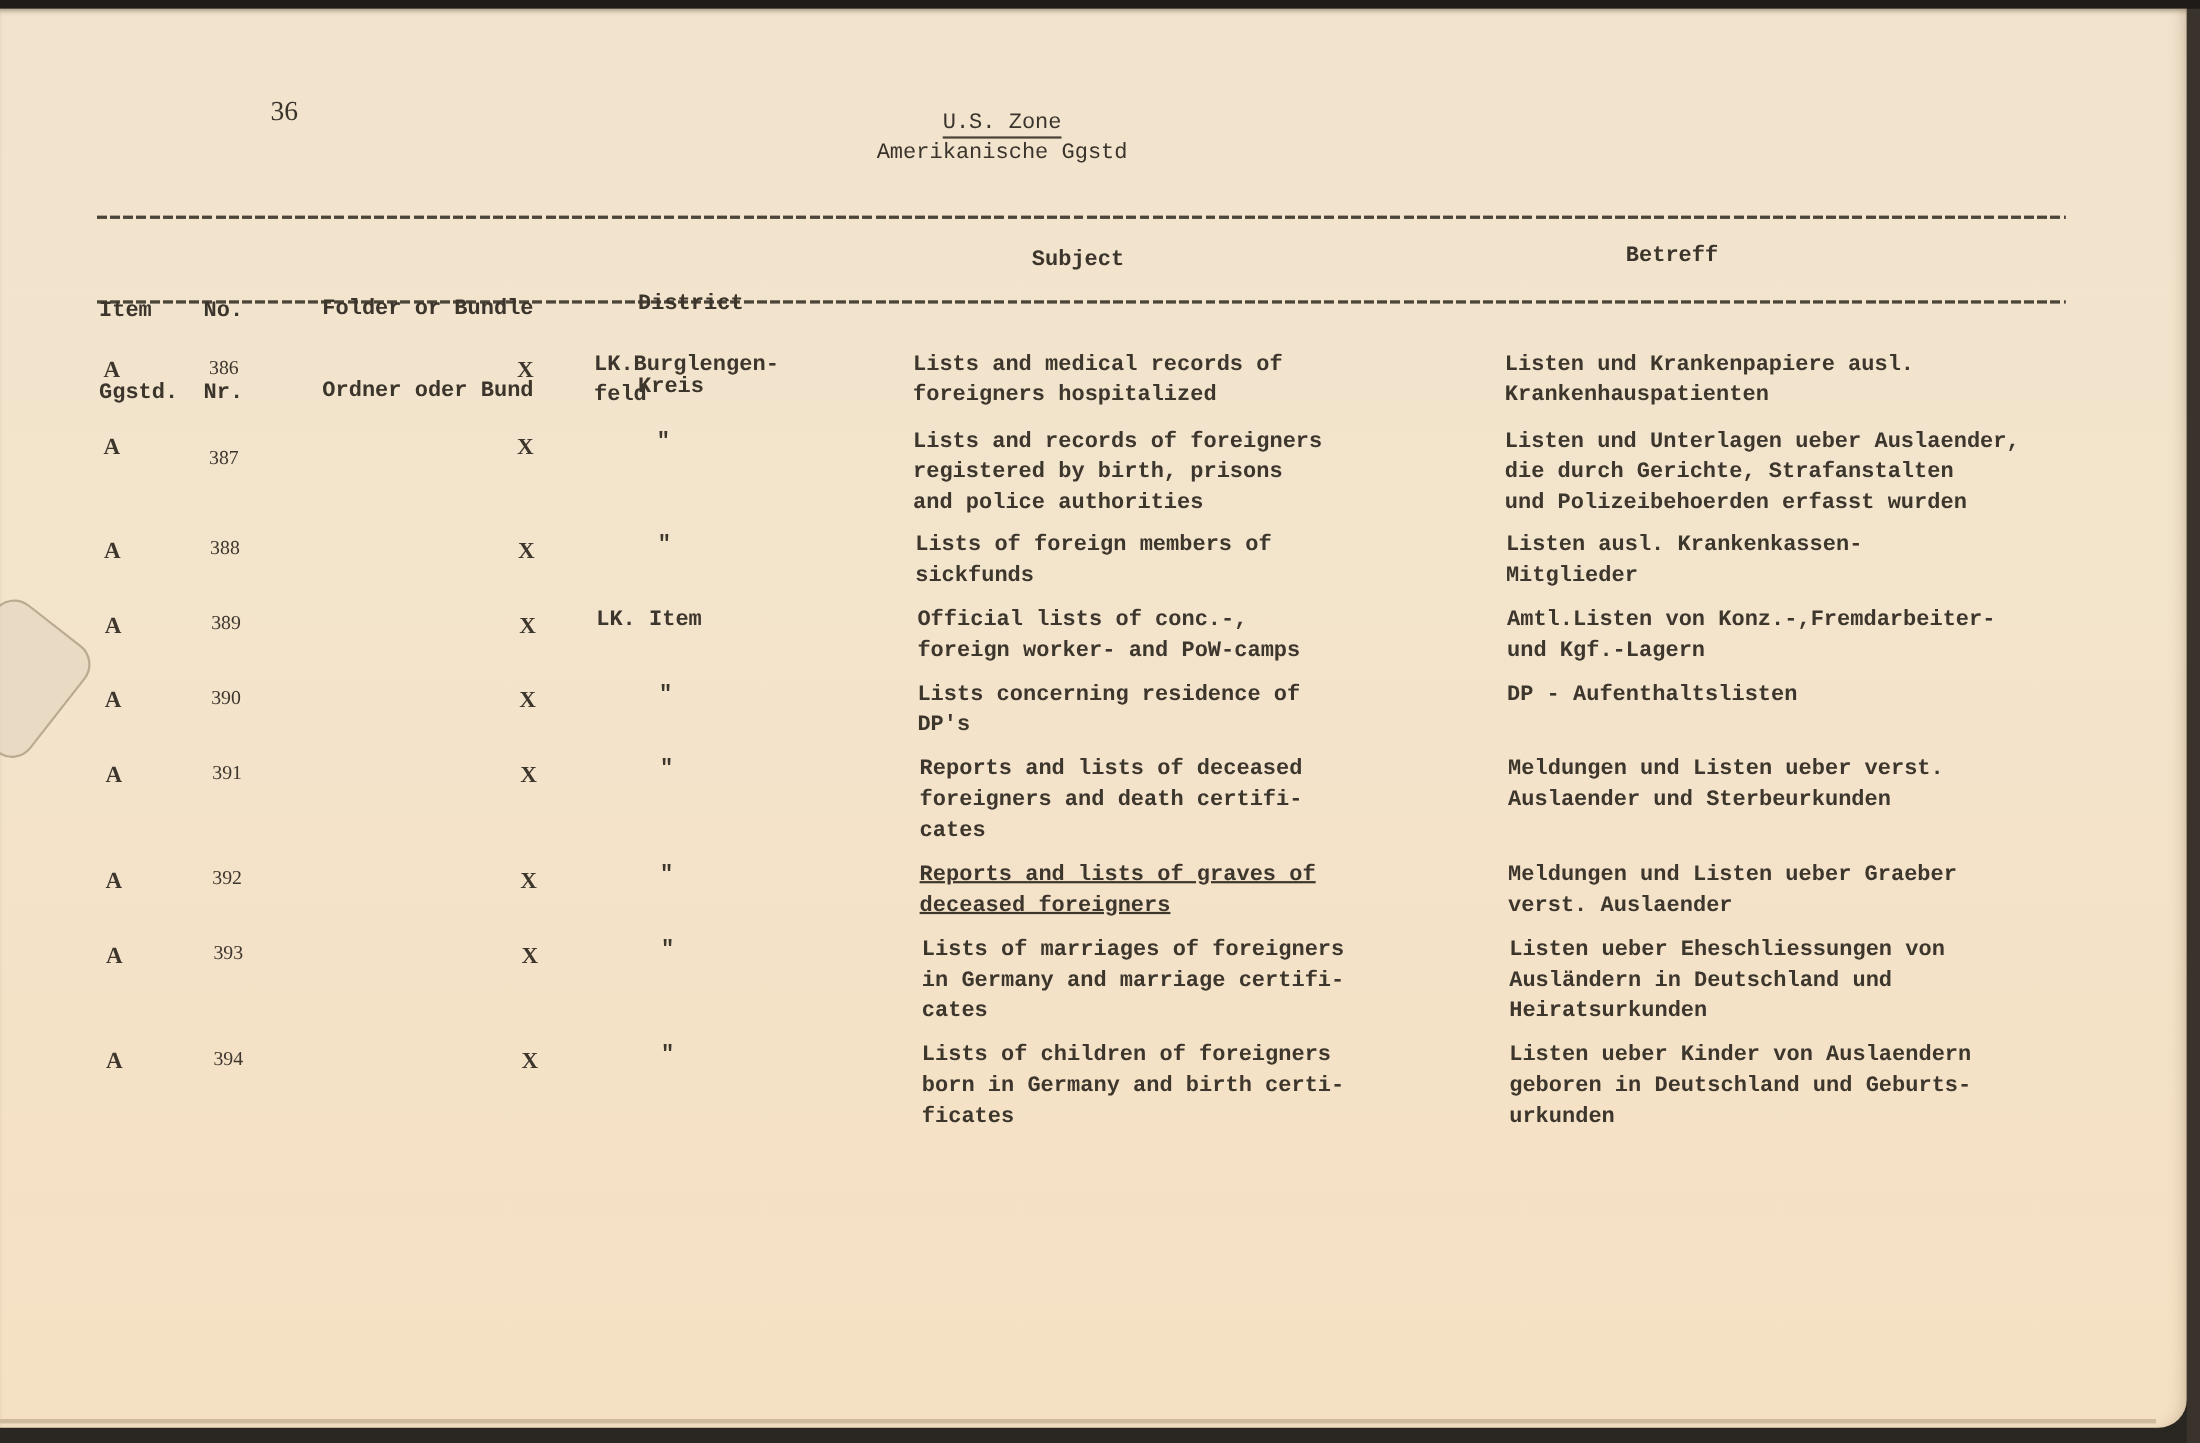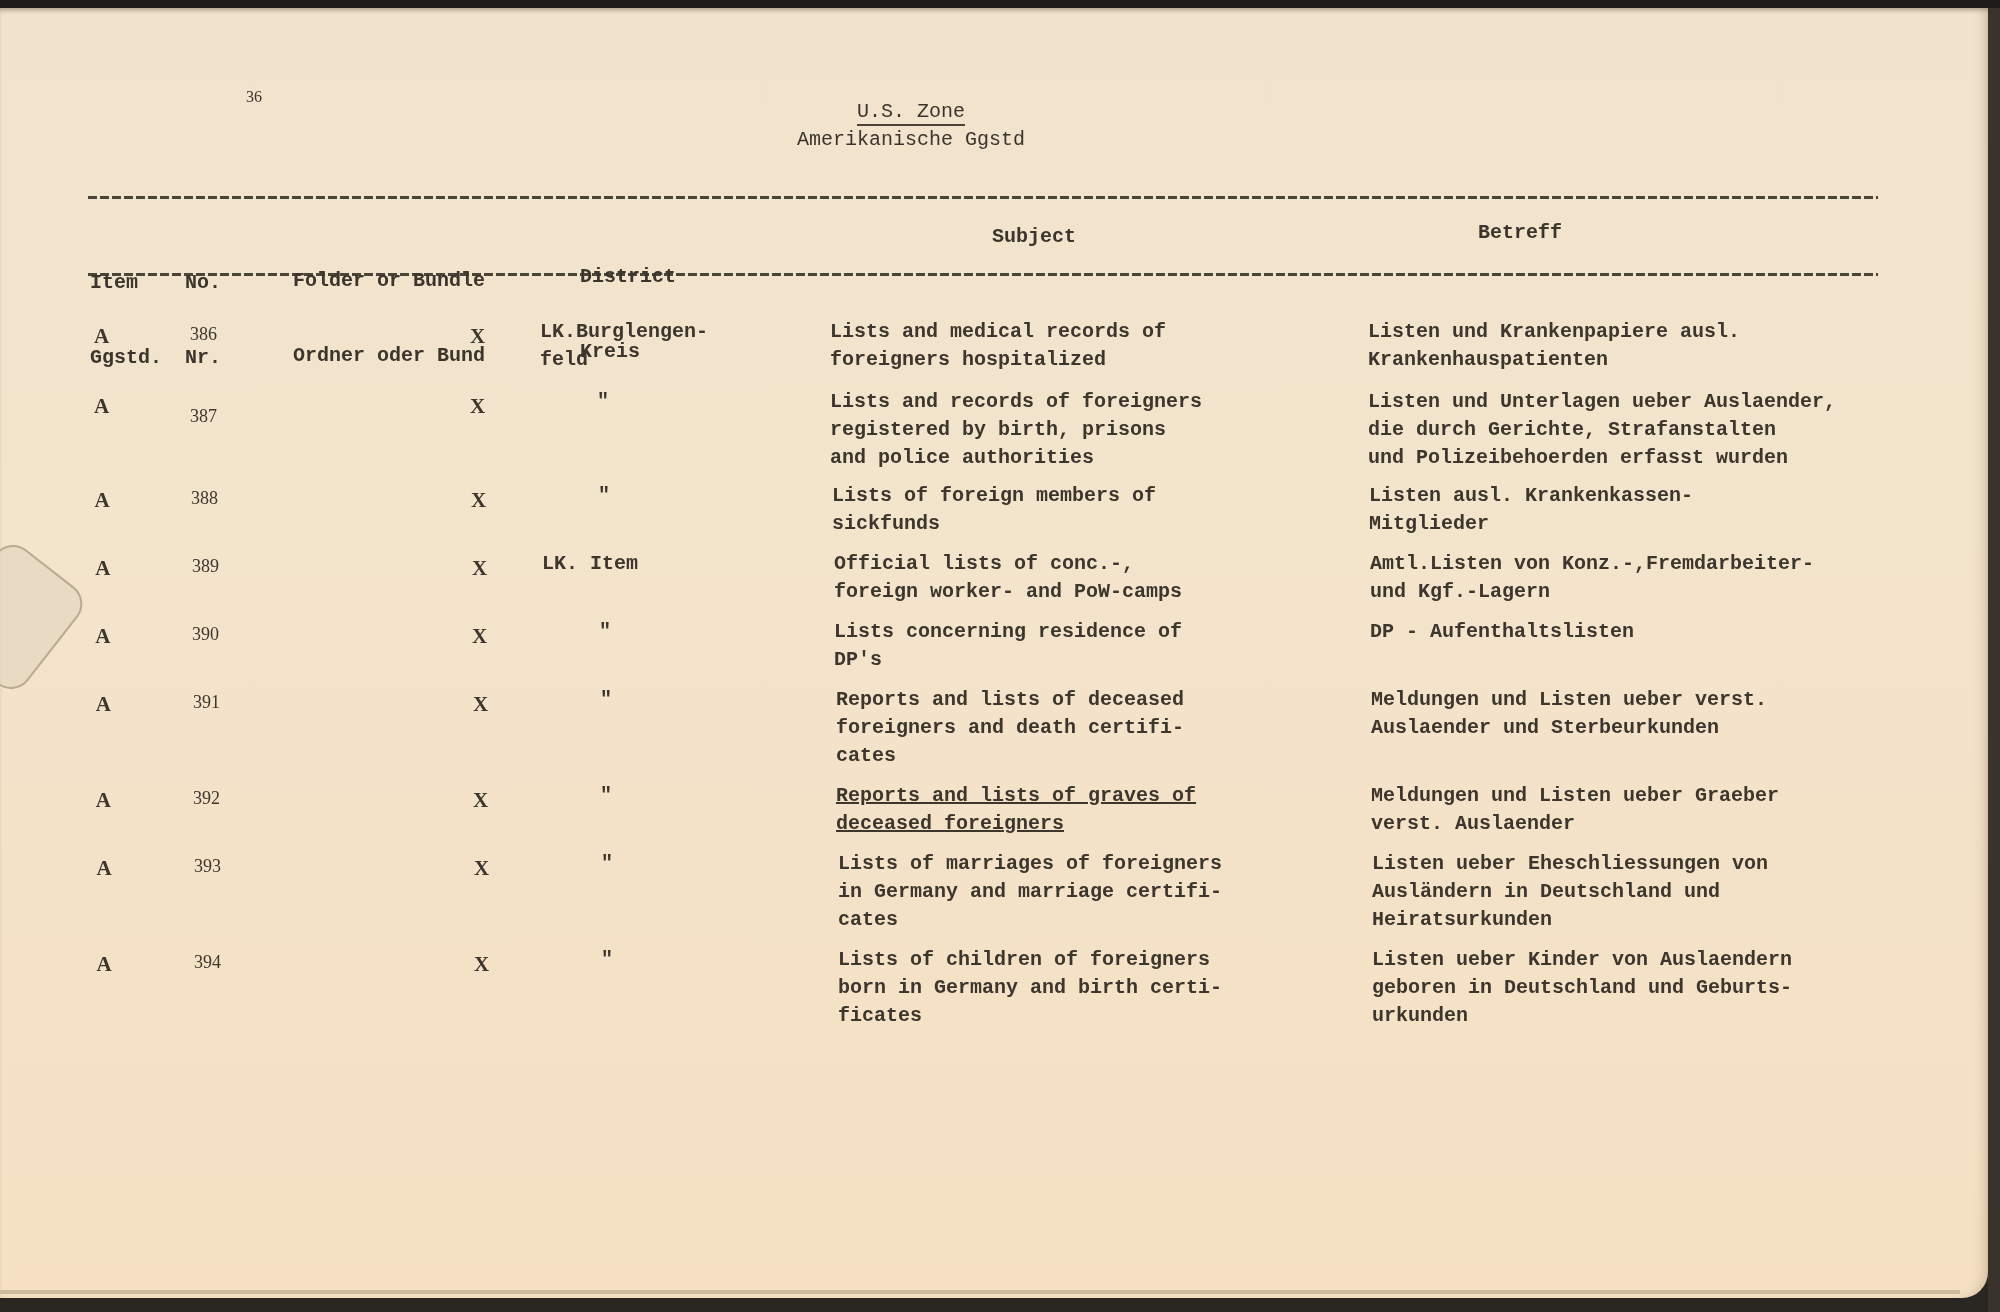--- a/index.html
+++ b/index.html
@@ -18,21 +18,21 @@
   }
   .page-edge { position: absolute; left: 0; top: 1290px; width: 1960px; height: 4px; background: #cdbb9f; }
   .right-edge { position: absolute; left: 1988px; top: 8px; width: 12px; height: 1304px; background: #3a332b; }
   .clip {
     position: absolute; left: -40px; top: 555px; width: 100px; height: 120px;
     border: 2px solid #b9aa90; border-radius: 22px;
     background: rgba(225,212,190,0.6);
     transform: rotate(38deg);
   }
   .abs { position: absolute; white-space: pre; }
-  .pagenum { left: 246px; top: 88px; font-family: "Liberation Serif", serif; font-size: 16px; color: #3a342c; }
+  .pagenum { left: 246px; top: 88px; font-family: "Liberation Serif", serif; font-size: 25px; color: #3a342c; }
   .zone-title { left: 0; width: 1822px; text-align: center; top: 100px; font-size: 20px; color: #3a342c; }
   .zone-title span { border-bottom: 2px solid #4a4236; padding-bottom: 1px; }
   .zone-sub { left: 0; width: 1822px; text-align: center; top: 128px; font-size: 20px; color: #3a342c; }
   .dash {
     position: absolute; left: 88px; width: 1790px; height: 3px;
     background: repeating-linear-gradient(90deg, #4b4438 0 9px, transparent 9px 12px);
   }
   .hdr { font-size: 20px; font-weight: bold; color: #3b352c; line-height: 25px; }
   .cell { font-size: 20px; font-weight: bold; color: #3d362d; line-height: 28px; }
   .item { font-family: "Liberation Serif", serif; font-size: 21px; }
@@ -65,21 +65,21 @@
     <div>Nr.</div>
   </div>
   <div class="abs hdr" style="left:293px; top:218px;">
     <div>Folder or Bundle</div>
     <div>Ordner oder Bund</div>
   </div>
   <div class="abs hdr" style="left:580px; top:214px;">
     <div>District</div>
     <div>Kreis</div>
   </div>
-  <div class="abs hdr" style="left:992px; top:224px;">Subject</div>
+  <div class="abs hdr" style="left:938px; top:224px;">Subject</div>
   <div class="abs hdr" style="left:1478px; top:220px;">Betreff</div>
 </div>
 
 <div id="rows">
     <div>
       <div class="abs cell item" style="left: 94px; top: 322px;">A</div>
       <div class="abs cell num" style="left: 190px; top: 320px;">386</div>
       <div class="abs cell mark" style="left: 470px; top: 322px;">X</div>
       <div class="abs cell" style="left: 540px; top: 318px;">LK.Burglengen-
 feld</div>

